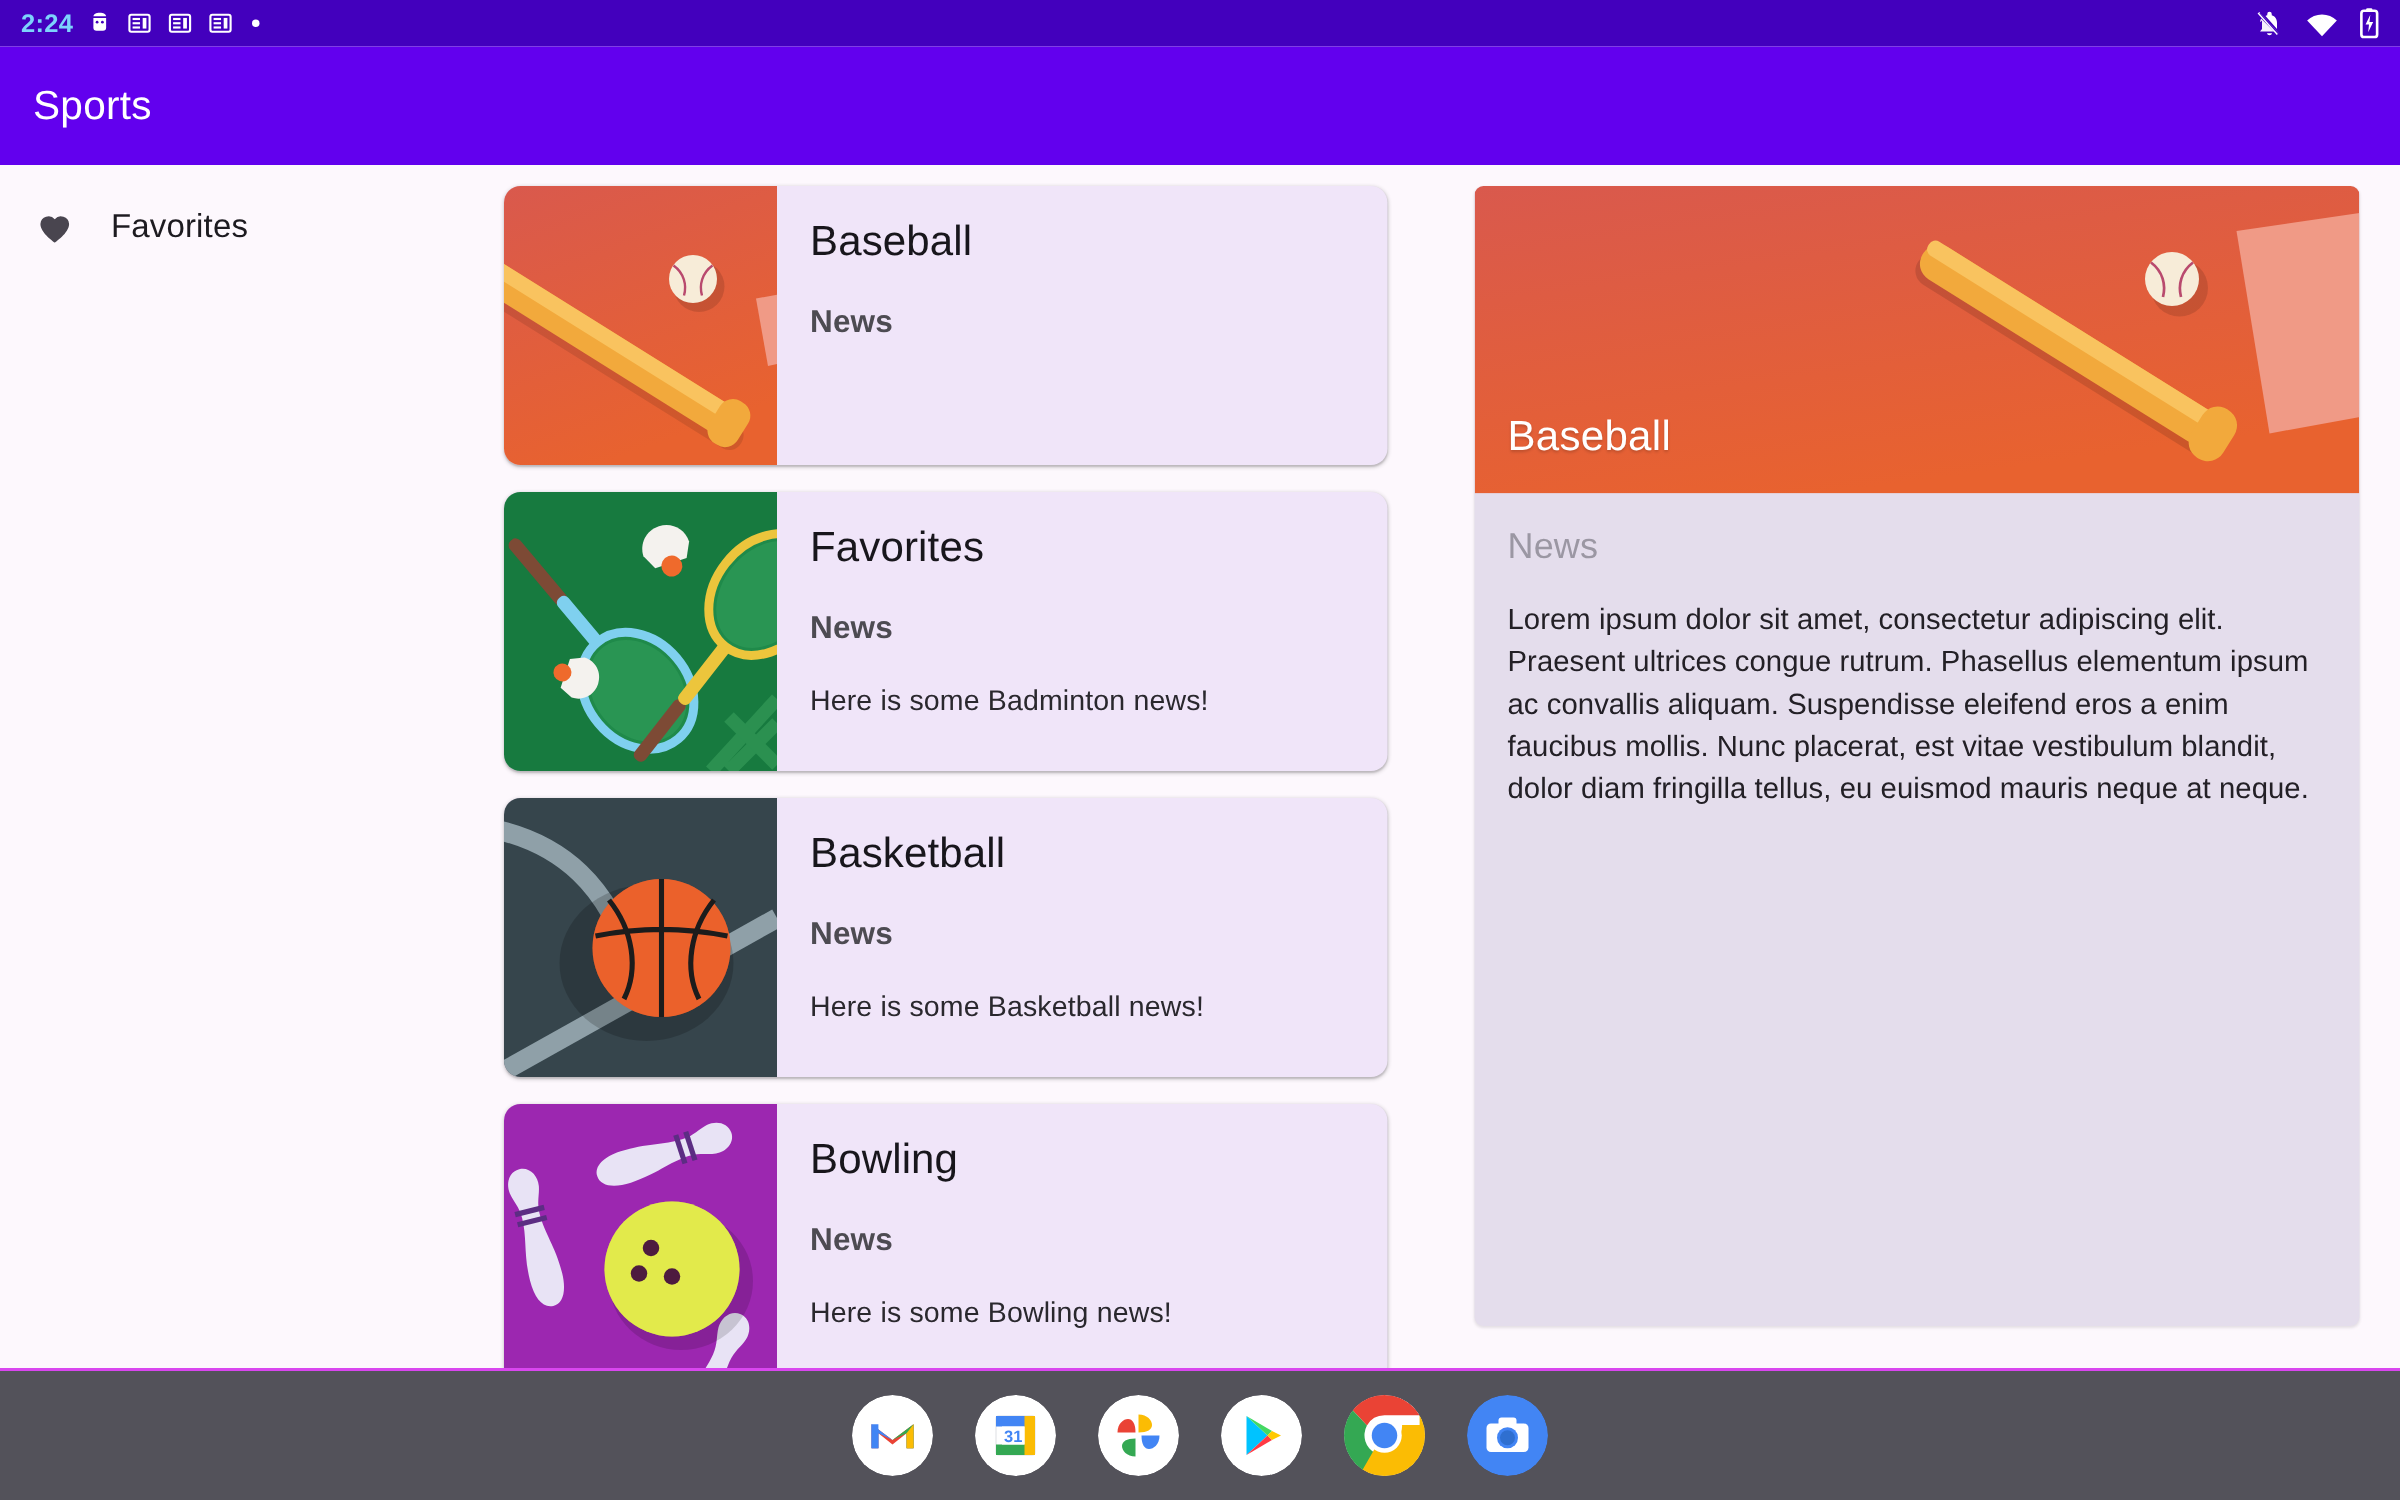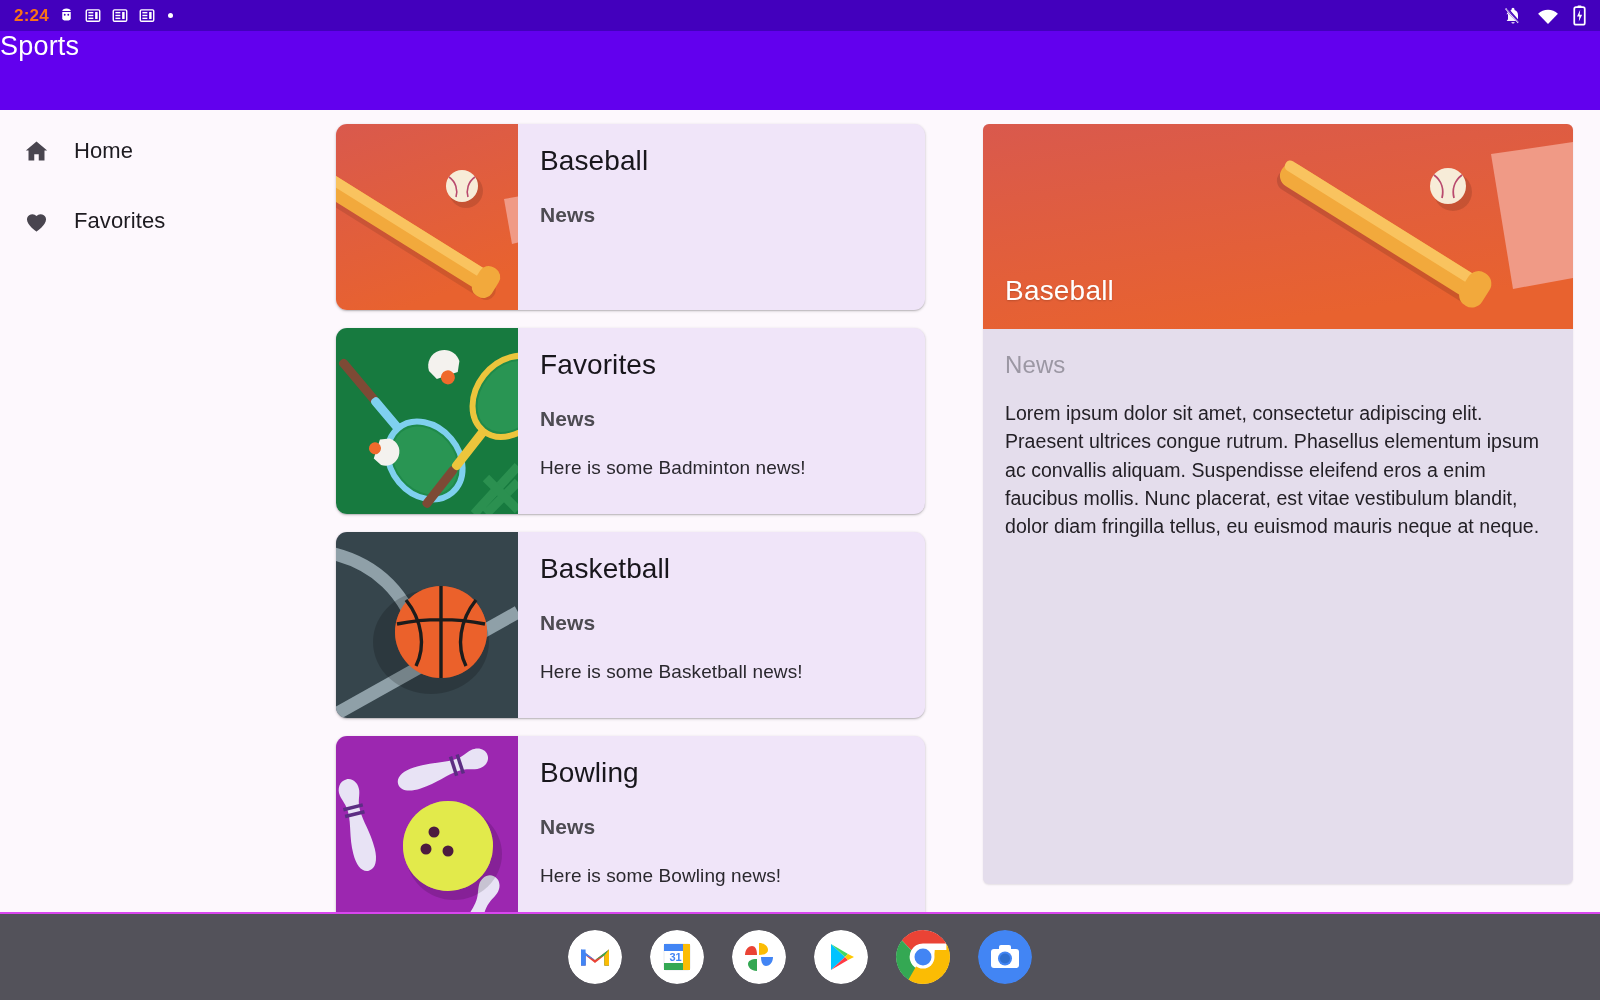--- a/index.html
+++ b/index.html
@@ -11,34 +11,35 @@
   }
   #app { position: relative; width: 1600px; height: 1000px; }
 
   
   .status-bar {
     position: absolute; top: 0; left: 0;
     width: 1600px; height: 31px;
     background: #4300bd;
     display: flex; align-items: center;
     padding: 0 14px;
-    color: #f97316;
+    color: #7dd3fc;
   }
   .status-left { display: flex; align-items: center; gap: 9px; }
   .status-time { font-size: 17px; font-weight: bold; letter-spacing: .2px; }
   .status-right { margin-left: auto; display: flex; align-items: center; gap: 14px; }
   .sicon { display: block; }
   .dot-small { width: 5px; height: 5px; border-radius: 50%; background: #fff; display:block; margin-left: 3px;}
 
   
   .app-bar {
     position: absolute; top: 31px; left: 0;
     width: 1600px; height: 79px;
     background: #6200ee;
-    display: flex; 
+    display: flex; align-items: center;
+    padding-left: 22px;
   }
   .app-title { color: #ffffff; font-size: 27px; font-weight: 400; letter-spacing: .2px; }
 
   
   .content {
     position: absolute; top: 110px; left: 0;
     width: 1600px; height: 802px;
     background: #fdf8fd;
     display: flex;
   }
@@ -169,28 +170,20 @@
   </div>
 
   <div class="app-bar">
     <span class="app-title">Sports</span>
   </div>
 
   <div class="content">
 
     <div class="sidebar">
 
-      <div class="nav-item">
-        <span class="nav-icon">
-          <svg width="27" height="27" viewBox="0 0 24 24" fill="#49454f">
-              <path d="M12 3 2.5 11h2.4v9h5.1v-5.6h4v5.6h5.1v-9h2.4L12 3z"></path>
-            </svg>
-        </span>
-        <span class="nav-label">Home</span>
-      </div>
 
       <div class="nav-item">
         <span class="nav-icon">
           <svg width="27" height="27" viewBox="0 0 24 24" fill="#49454f">
               <path d="M12 21s-8.5-5.6-8.5-11A4.9 4.9 0 0 1 12 7.2 4.9 4.9 0 0 1 20.5 10c0 5.4-8.5 11-8.5 11z"></path>
             </svg>
         </span>
         <span class="nav-label">Favorites</span>
       </div>
 

